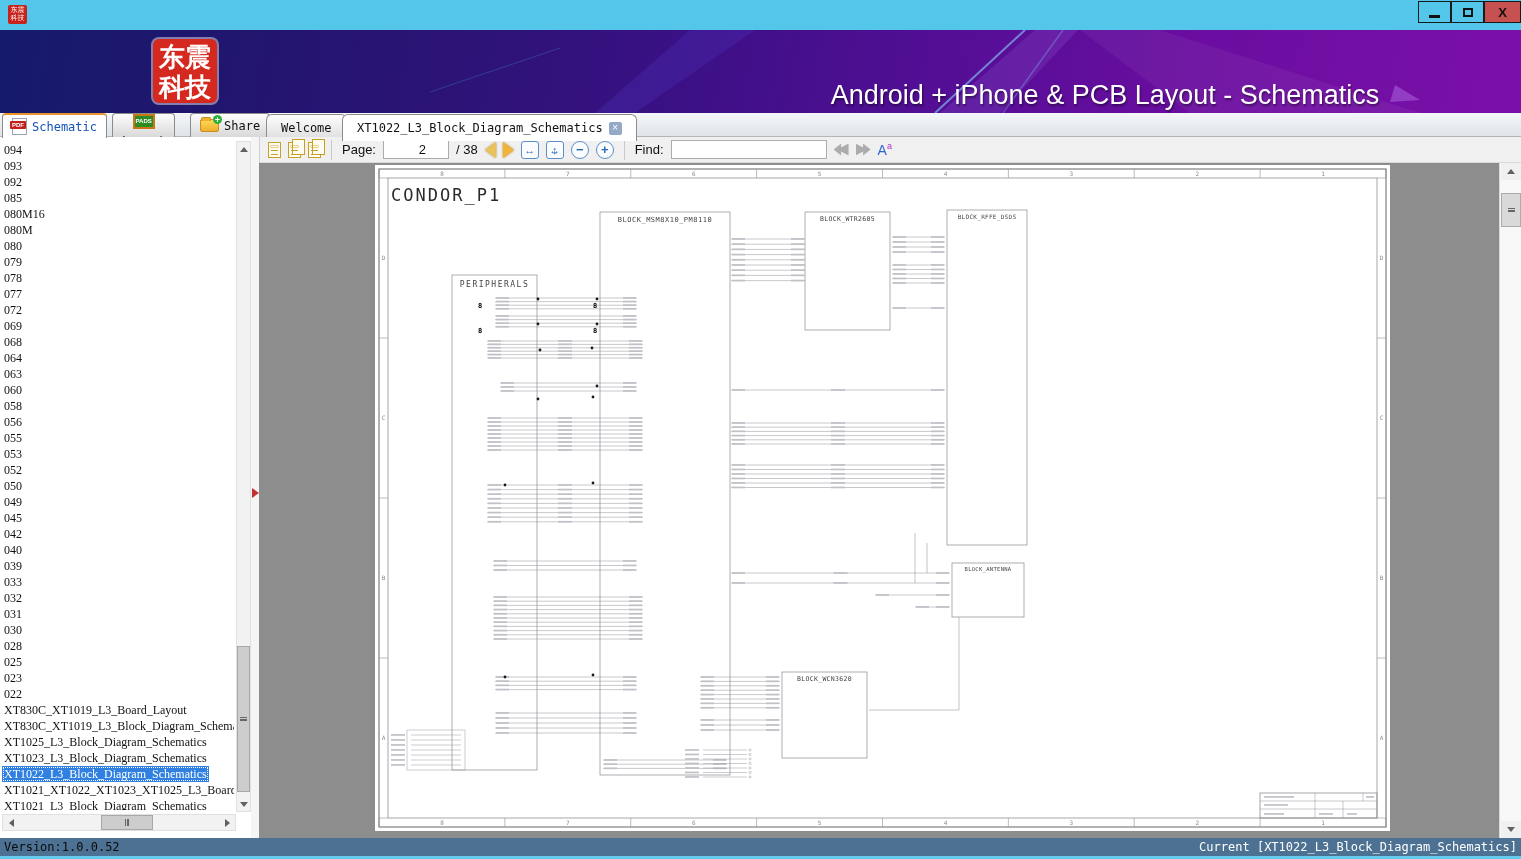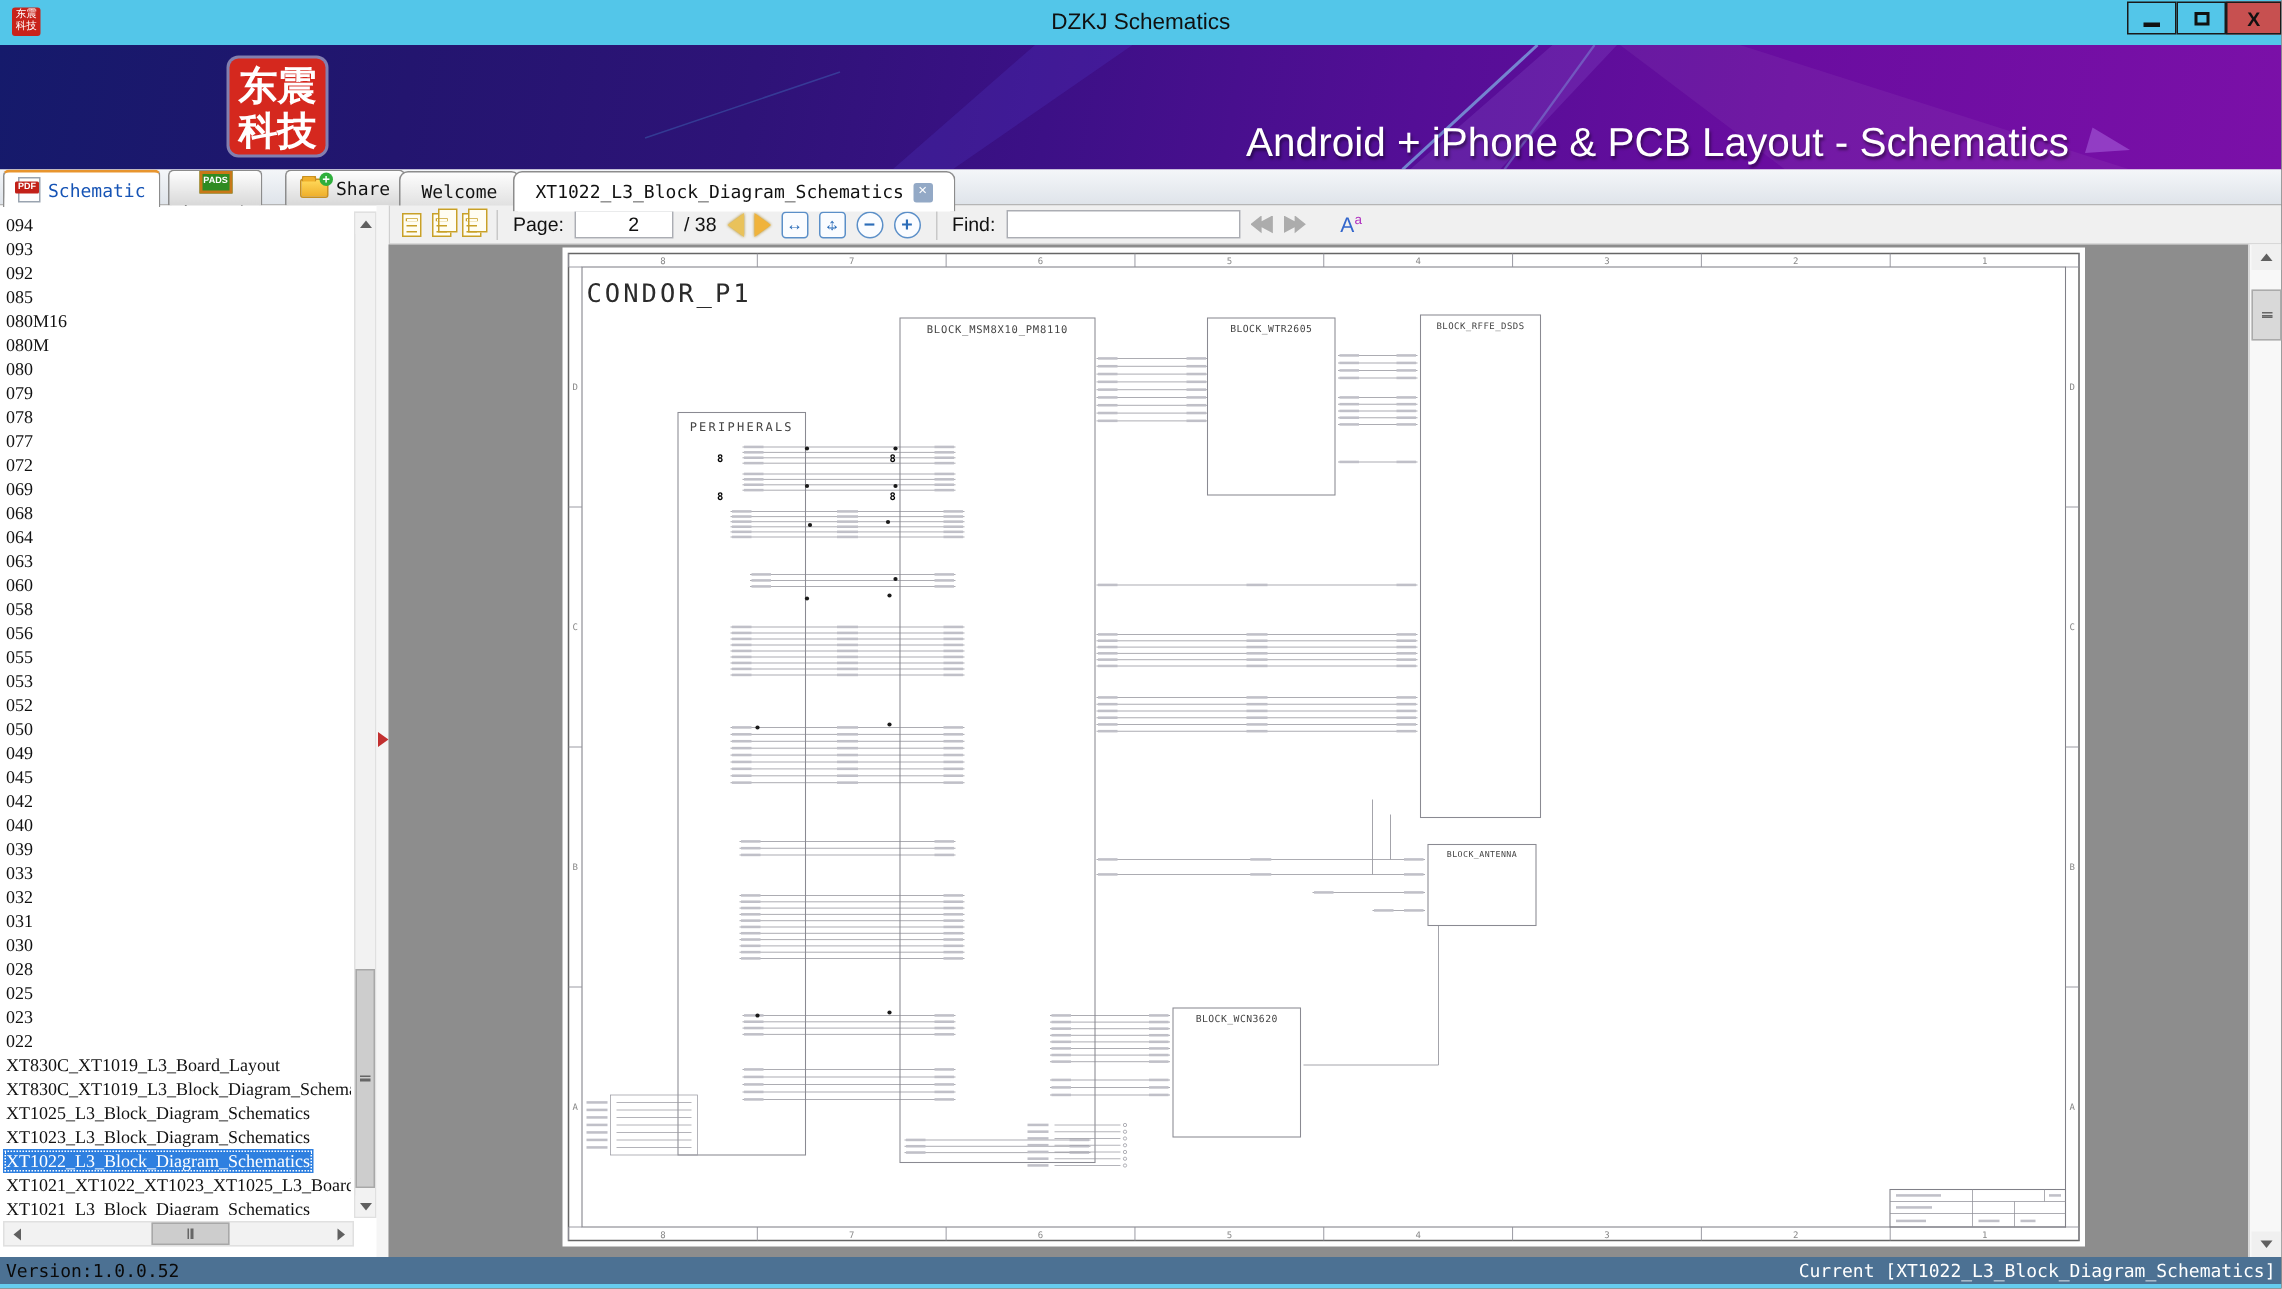--- a/index.html
+++ b/index.html
@@ -81,21 +81,21 @@
   .arrowbtn { width:0; height:0; border-top:8px solid transparent; border-bottom:8px solid transparent; cursor:pointer; }
   .arrow-left { border-right:11px solid #E9C25B; filter:drop-shadow(0 0 1px #A8841E); }
   .arrow-right { border-left:11px solid #F0B33C; filter:drop-shadow(0 0 1px #A8841E); }
   .bluebtn { width:18px; height:18px; border:1px solid #5B8FC8; border-radius:3px; background:#FAFCFF; color:#2B6CB8;
     display:flex; align-items:center; justify-content:center; font-size:11px; position:relative; cursor:pointer; }
   .bluebtn.circle { border-radius:50%; font-size:13px; font-weight:bold; }
   .bluebtn .ov { position:absolute; inset:0; display:flex; align-items:center; justify-content:center; }
   .ffbtn { width:15px; height:12px; background:#ACACAC; }
   #find-prev { clip-path:polygon(100% 0,50% 33%,50% 0,0 50%,50% 100%,50% 67%,100% 100%); }
   #find-next { clip-path:polygon(0 0,50% 33%,50% 0,100% 50%,50% 100%,50% 67%,0 100%); }
-  #case-ico { font-size:14px; color:#3366CC; line-height:1;margin-left:16px; }
+  #case-ico { font-size:14px; color:#3366CC; line-height:1; }
   #case-ico sup { color:#B030C0; font-size:9px; }
 
   
   #sidebar { position:absolute; left:0; top:137px; width:260px; height:701px; background:#FFFFFF; border-right:1px solid #D0D0D0; }
   #sb-list { position:absolute; left:2px; top:5px; width:232px; height:668px; overflow:hidden;
     font-family:Liberation Serif, serif; font-size:12px; color:#111; }
   .sb-item { height:16px; line-height:16px; white-space:nowrap; padding:0 2px; width:max-content; }
   .sb-item.sel { background:#2F80E0; color:#fff; outline:1px dotted #fff; outline-offset:-2px; }
   
   #sb-vsb { position:absolute; left:236px; top:4px; width:15px; height:671px; background:#F2F2F2; border:1px solid #E0E0E0; }
@@ -145,21 +145,20 @@
 </head>
 <body>
 
 <div id="app">
 
   <div id="titlebar">
     <div class="minilogo">
       <div>东震</div>
       <div>科技</div>
     </div>
-    <div class="ttl">DZKJ Schematics</div>
     <div class="winbtn" id="btn-min">
         <div class="glyph-min"></div>
       </div>
     <div class="winbtn" id="btn-max">
         <div class="glyph-max"></div>
       </div>
     <div class="winbtn" id="btn-close">
         <div class="glyph-x">X</div>
       </div>
   </div>

